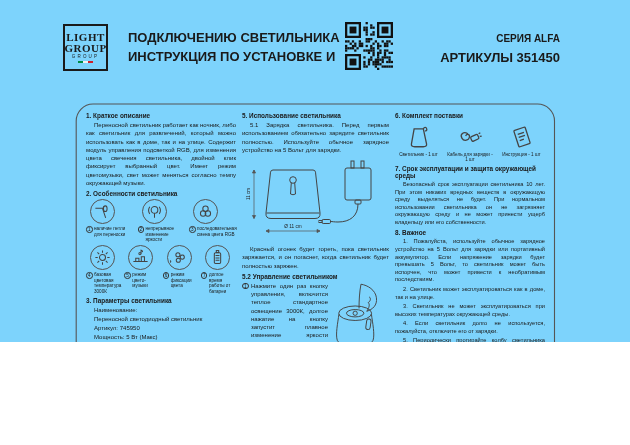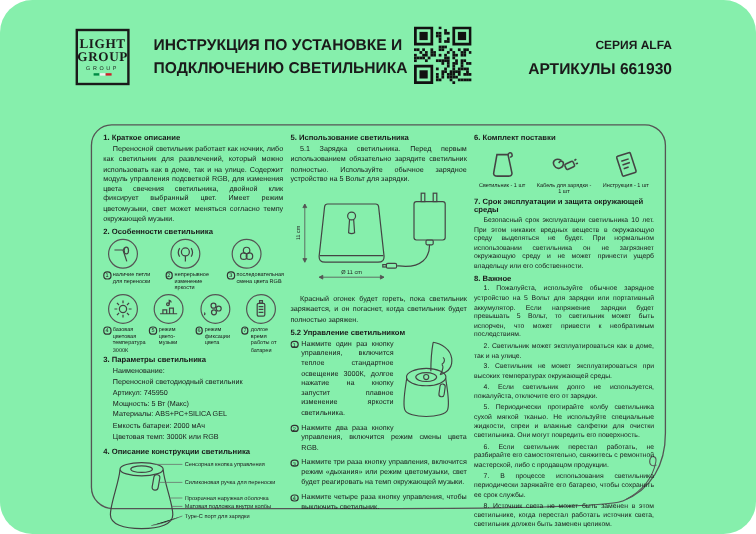--- a/index.html
+++ b/index.html
@@ -1,17 +1,17 @@
 <!DOCTYPE html>
 <html><head>
 <meta charset="utf-8">
 <style>
   html,body{margin:0;padding:0;background:#fff;}
-  .page{position:relative;width:630px;height:445px;background:#86efac;overflow:hidden;
-        font-family:"Liberation Sans",sans-serif;color:#1a1a1a;border-radius:27px;}
+  .page{position:relative;width:630px;height:342px;background:#7dd3fc;overflow:hidden;
+        font-family:"Liberation Sans",sans-serif;color:#1a1a1a;}
   
   .logo-box{position:absolute;left:63px;top:24px;width:45px;height:47px;border:2px solid #1a1a1a;
             display:flex;flex-direction:column;align-items:center;justify-content:center;box-sizing:border-box;}
   .logo-main{font-family:"Liberation Serif",serif;font-weight:bold;font-size:11px;line-height:.92;letter-spacing:.5px;}
   .logo-sub{font-size:4.5px;letter-spacing:2.2px;margin-top:1.5px;}
   .logo-flag{display:flex;margin-top:1.5px;}
   .logo-flag span{width:5px;height:2px;display:block;}
   .fl-g{background:#008C45}.fl-w{background:#f2f2f2}.fl-r{background:#CD212A}
   .doc-title{position:absolute;left:128px;top:29px;font-weight:bold;font-size:13px;line-height:1.45;}
   .qr{position:absolute;left:345px;top:22px;width:48px;height:48px;}
@@ -61,22 +61,22 @@
     <div class="logo-main">GROUP</div>
     <div class="logo-sub">GROUP</div>
     <div class="logo-flag">
         <span class="fl-g"></span>
         <span class="fl-w"></span>
         <span class="fl-r"></span>
       </div>
   </div>
 
   <div class="doc-title">
+    <div>ПОДКЛЮЧЕНИЮ СВЕТИЛЬНИКА</div>
     <div>ИНСТРУКЦИЯ ПО УСТАНОВКЕ И</div>
-    <div>ПОДКЛЮЧЕНИЮ СВЕТИЛЬНИКА</div>
   </div>
 
   <svg id="qr" class="qr" viewBox="0 0 21 21">
       <g fill="#111">
         <rect x="9" y="0" width="1" height="1"></rect>
         <rect x="11" y="1" width="1" height="1"></rect>
         <rect x="8" y="2" width="1" height="1"></rect>
         <rect x="9" y="2" width="1" height="1"></rect>
         <rect x="11" y="2" width="1" height="1"></rect>
         <rect x="12" y="2" width="1" height="1"></rect>
@@ -190,21 +190,21 @@
         <rect x="2" y="2" width="3" height="3"></rect>
         <path d="M14,0 h7 v7 h-7 z M15,1 v5 h5 v-5 z" fill-rule="evenodd"></path>
         <rect x="16" y="2" width="3" height="3"></rect>
         <path d="M0,14 h7 v7 h-7 z M1,15 v5 h5 v-5 z" fill-rule="evenodd"></path>
         <rect x="2" y="16" width="3" height="3"></rect>
       </g>
     </svg>
 
   <div class="series-block">
     <div class="series">СЕРИЯ ALFA</div>
-    <div class="articles">АРТИКУЛЫ 661930</div>
+    <div class="articles">АРТИКУЛЫ 351450</div>
   </div>
 
   <div class="sheet">
     <svg class="sheet-border" width="481" height="322" viewBox="0 0 481 322">
       <path d="M18,1 H462 A17,17 0 0 1 479.5,18 V258 C479.5,284 468,305 444,314.5 C430,320 300,320.8 240,320.8 H19 A17.8,17.8 0 0 1 1.2,303 V18 A17,17 0 0 1 18,1" fill="none" stroke="#555" stroke-width="1.1"></path>
       <path d="M447,313 C460,306 469,295 471.5,282 C472.5,276.5 467.5,276 466.5,280.5 C465.8,284.5 468.5,286 472,284.5" fill="none" stroke="#555" stroke-width="0.9"></path>
     </svg>
 
     <div class="cols">
 

